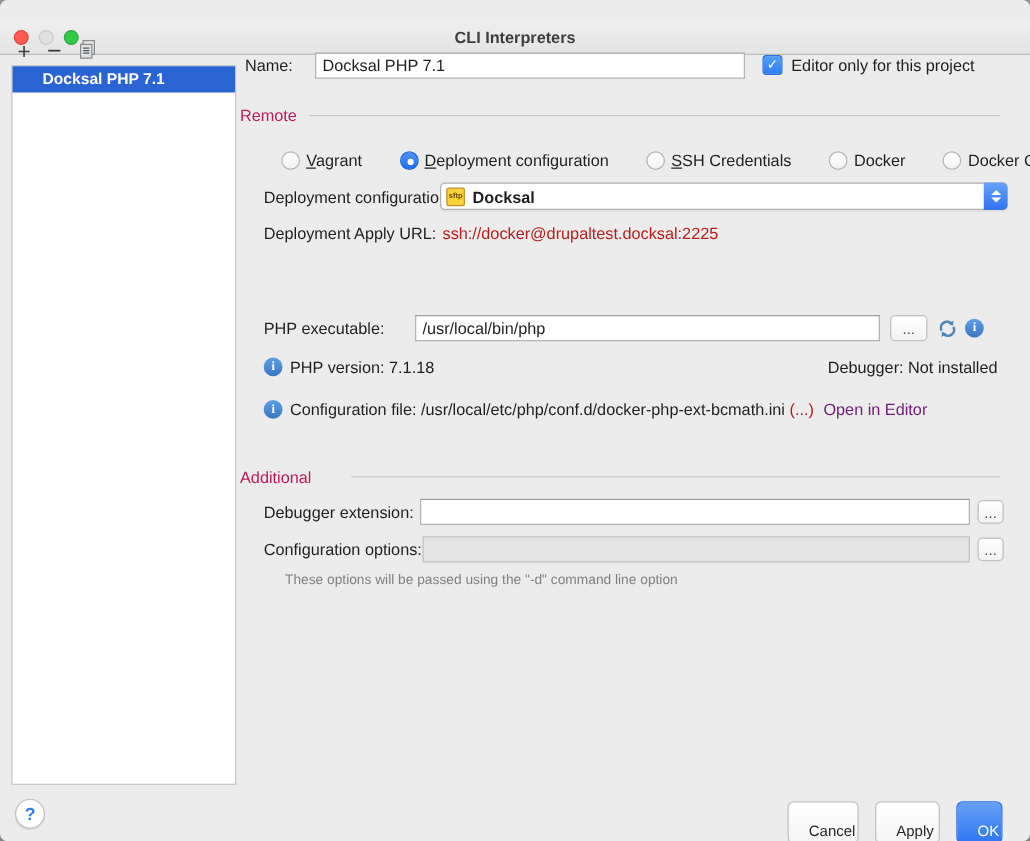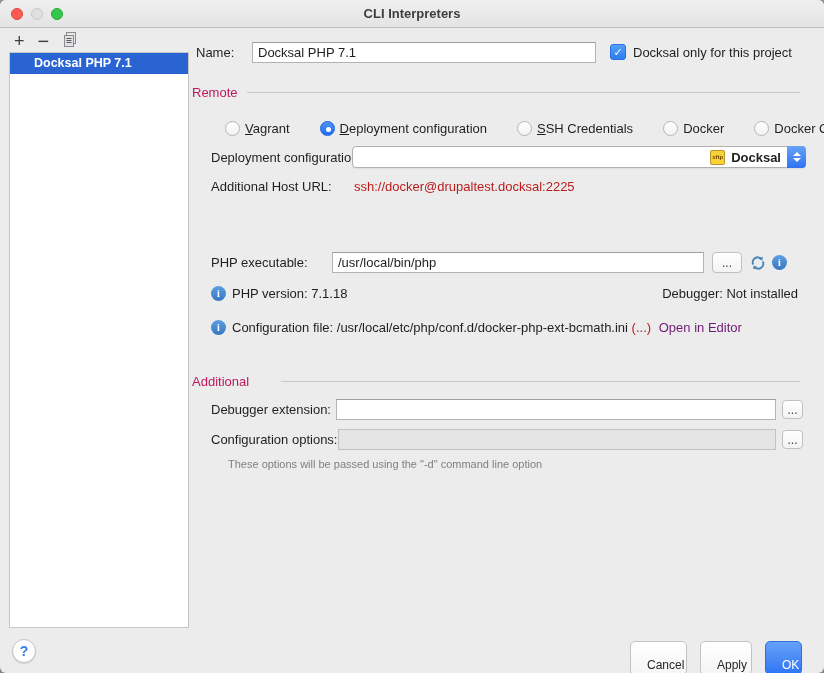--- a/index.html
+++ b/index.html
@@ -1,21 +1,21 @@
 <!DOCTYPE html>
 <html><head>
 <meta charset="utf-8">
 <style>
   html,body{margin:0;padding:0;background:#9a9a9a;}
   *{box-sizing:border-box;font-family:"Liberation Sans","DejaVu Sans",sans-serif;}
   .win{position:relative;width:824px;height:673px;background:#ececec;border-radius:6px;
        overflow:hidden;box-shadow:0 10px 30px rgba(0,0,0,.35);font-size:13px;color:#1f1f1f;}
 
   
-  .titlebar{position:absolute;left:0;top:0;width:824px;height:28px;background:linear-gradient(#efefef,#e4e4e4);
+  .titlebar{position:absolute;left:0;top:16px;width:824px;height:28px;background:linear-gradient(#efefef,#e4e4e4);
             border-bottom:1px solid #bdbdbd;}
   .title{position:absolute;left:0;right:0;top:0;height:28px;line-height:28px;text-align:center;
          font-weight:600;color:#3e3e3e;}
   .tl{position:absolute;top:8px;width:12px;height:12px;border-radius:50%;}
   .tl.red{left:11px;background:#fd5a54;border:1px solid #e1463c;}
   .tl.mid{left:31px;background:#e0e0e0;border:1px solid #c9c9c9;}
   .tl.grn{left:51px;background:#35c74a;border:1px solid #29a83a;}
 
   
   .sb-toolbar{position:absolute;left:14px;top:31px;height:20px;display:flex;align-items:center;gap:13px;}
@@ -42,21 +42,21 @@
   .radio-row{position:absolute;display:flex;align-items:center;gap:30px;overflow:hidden;white-space:nowrap;}
   .radio{display:flex;align-items:center;gap:5px;flex:0 0 auto;}
   .rdot{width:15px;height:15px;border-radius:50%;background:linear-gradient(#ffffff,#f2f2f2);
         border:1px solid #b5b5b5;flex:0 0 auto;position:relative;}
   .radio.sel .rdot{background:linear-gradient(#4f94f7,#1f6ff0);border-color:#1962e0;}
   .radio.sel .rdot::after{content:"";position:absolute;left:5px;top:5px;width:5px;height:5px;border-radius:50%;background:#fff;}
   .u{text-decoration:underline;}
 
   
   .combo{position:absolute;height:22px;background:#fff;border:1px solid #b0b0b0;border-radius:4px;
-         display:flex;align-items:center;padding:0 24px 0 4px;box-shadow:0 1px 1px rgba(0,0,0,.06);justify-content:flex-end;}
+         display:flex;align-items:center;padding:0 24px 0 4px;box-shadow:0 1px 1px rgba(0,0,0,.06);}
   .combo .ftype{width:15px;height:15px;border-radius:2px;background:#f9d237;border:1px solid #bb942d;
                 font-size:6px;font-weight:700;color:#6e4a00;display:flex;align-items:center;justify-content:center;margin-right:6px;}
   .combo .val{font-weight:700;}
   .combo .cap{position:absolute;right:-1px;top:-1px;width:19px;height:22px;border-radius:0 4px 4px 0;
               background:linear-gradient(#68a2f8,#2f73f0);display:flex;flex-direction:column;
               align-items:center;justify-content:center;gap:2px;}
   .combo .cap i{display:block;width:0;height:0;border-left:4px solid transparent;border-right:4px solid transparent;}
   .combo .cap .up{border-bottom:4px solid #fff;}
   .combo .cap .dn{border-top:4px solid #fff;}
 
@@ -110,21 +110,21 @@
     </button>
   </div>
 
   <div class="sb-panel">
     <div class="list-item selected">Docksal PHP 7.1</div>
   </div>
 
   <span class="lbl" style="left:196px;top:42px;">Name:</span>
   <input class="tfield" style="left: 252px; top: 42px; width: 344px;" value="Docksal PHP 7.1">
   <span class="cbx" style="left:610px;top:44px;">✓</span>
-  <span class="lbl" style="left:633px;top:42px;">Docksal only for this project</span>
+  <span class="lbl" style="left:633px;top:42px;">Editor only for this project</span>
 
   <div class="sec-header" style="left:192px;top:84px;right:24px;">
     <span class="txt">Remote</span>
       <span class="hr"></span>
   </div>
 
   <div class="radio-row" style="left:225px;top:119px;right:0;height:18px;">
     <span class="radio">
         <span class="rdot"></span>
         <span class="plain"><span></span><span class="u">V</span><span>agrant</span></span>
@@ -150,21 +150,21 @@
   <span class="lbl" style="left:211px;top:147px;line-height:22px;">Deployment configuration:</span>
   <div class="combo" style="left:352px;top:146px;right:18px;">
     <span class="ftype">sftp</span>
     <span class="val">Docksal</span>
     <span class="cap">
         <i class="up"></i>
         <i class="dn"></i>
       </span>
   </div>
 
-  <span class="lbl" style="left:211px;top:176px;">Additional Host URL:</span>
+  <span class="lbl" style="left:211px;top:176px;">Deployment Apply URL:</span>
   <span class="lbl lnk-violet" style="left:354px;top:176px;">ssh://docker@drupaltest.docksal:2225</span>
 
 
   <span class="lbl" style="left:211px;top:252px;">PHP executable:</span>
   <input class="tfield" style="left: 332px; top: 252px; width: 372px;" value="/usr/local/bin/php">
   <button class="browse" style="left:712px;top:252px;width:30px;height:21px;">...</button>
   <span class="refresh-ic" style="left:749px;top:254px;">
     <svg width="18" height="18" viewBox="0 0 18 18">
         <path d="M4.2 10.5 A5 5 0 0 1 12.6 5.2" fill="none" stroke="#4a86b8" stroke-width="2"></path>
         <path d="M13.8 2.5 L13.4 6.6 L9.6 5.0 Z" fill="#4a86b8"></path>

